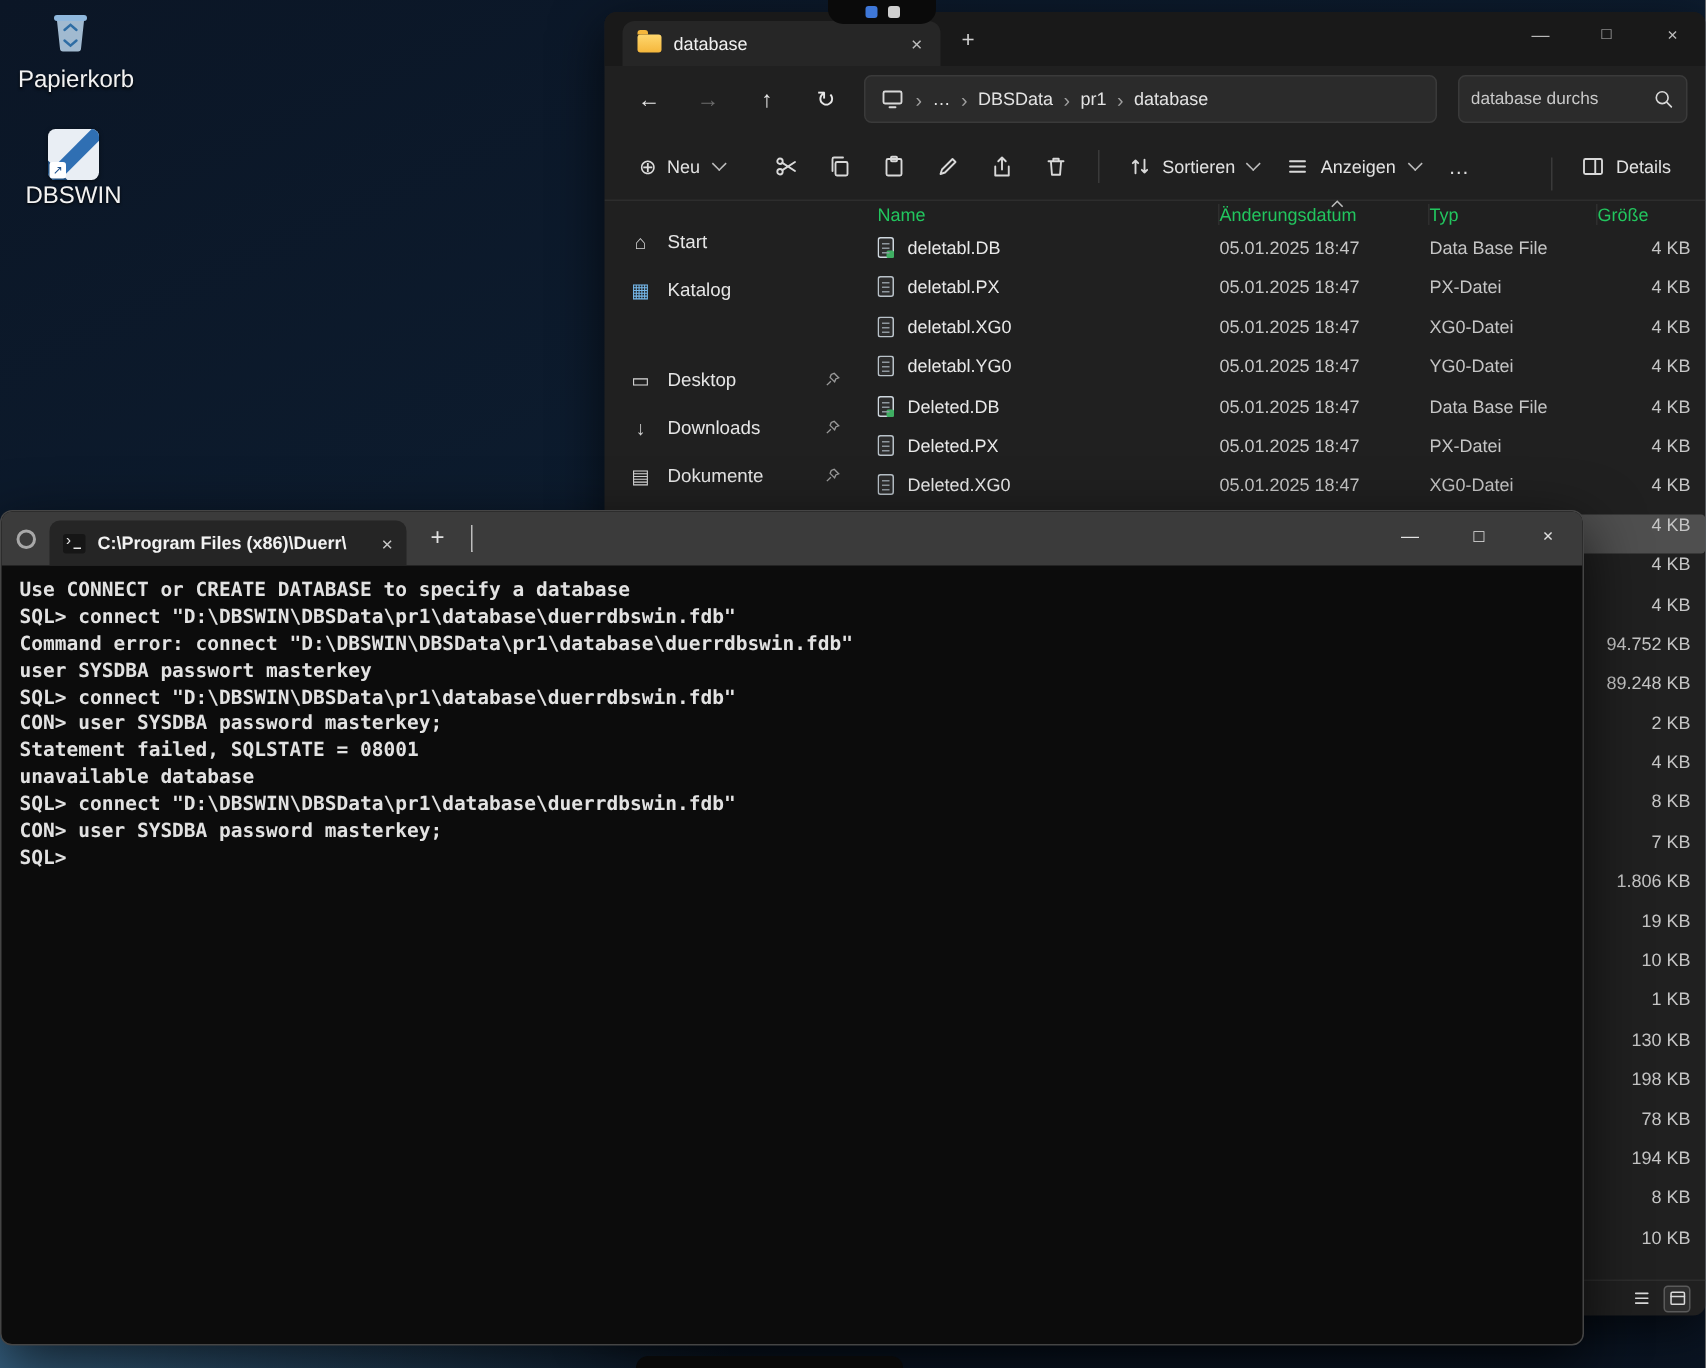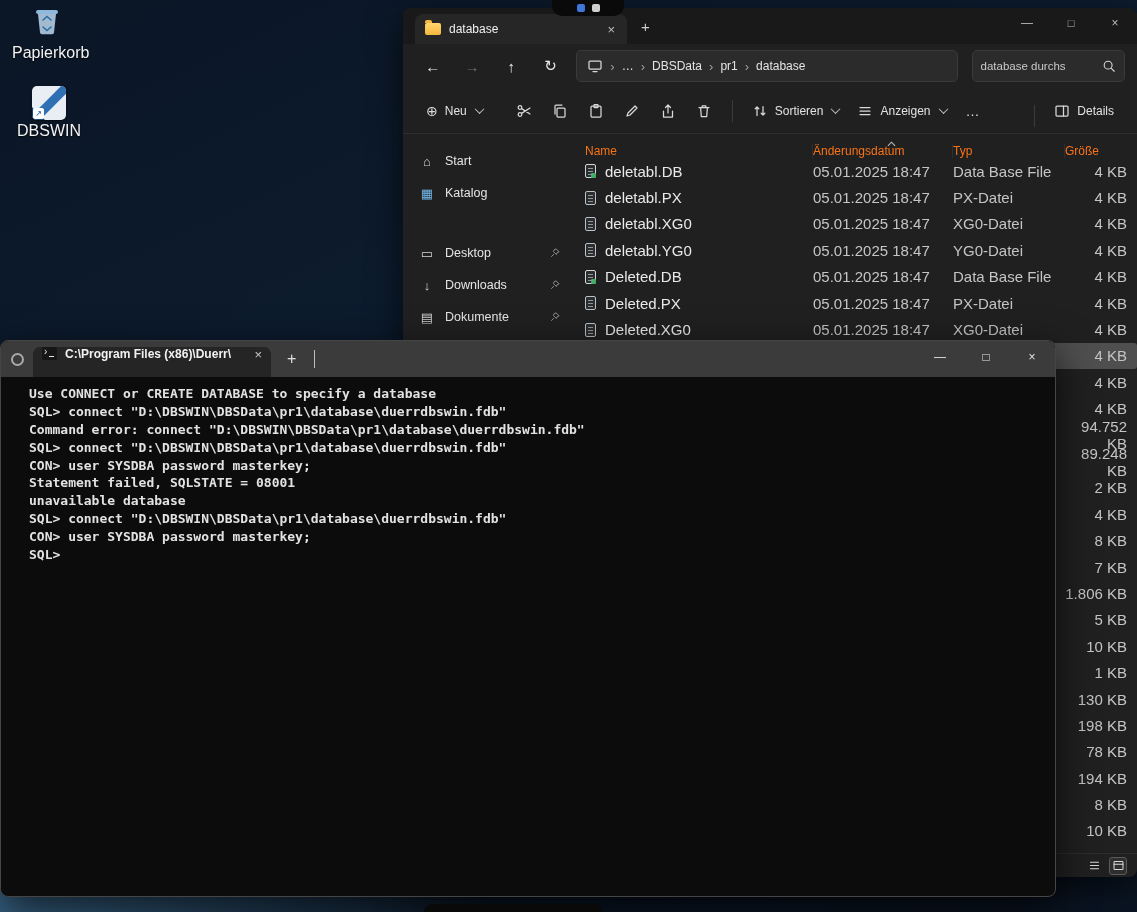--- a/index.html
+++ b/index.html
@@ -66,29 +66,29 @@
   .ex-body { flex:1; display:flex; min-height:0; }
   .ex-side { width:170px; padding:12px 4px 0 8px; display:flex; flex-direction:column; gap:2px; flex:0 0 auto; }
   .side-item { height:30px; display:flex; align-items:center; gap:10px; padding:0 8px; border-radius:4px; font-size:12.5px; color:#e5e5e5; }
   .side-item.gap { margin-top:28px; }
   .side-ic { width:16px; text-align:center; font-size:13px; color:#d2d2d2; }
   .side-ic.blue { color:#74b6e8; }
   .pin { margin-left:auto; visibility:hidden; }
   .pin.show { visibility:visible; }
 
   .ex-list { flex:1; padding-left:12px; position:relative; min-width:0; }
-  .list-header { height:22px; display:flex; align-items:flex-end; font-size:12px; color:#f97316; position:relative; margin-top:2px; }
+  .list-header { height:22px; display:flex; align-items:flex-start; font-size:12px; color:#22c55e; position:relative; margin-top:2px; }
   .hc { position:relative; padding-right:8px; }
   .hc-name { flex:1; border-right:1px solid #2e2e2e; display:flex; align-items:center; }
   .hc-date { width:140px; border-right:1px solid #2e2e2e; padding-left:0; }
   .hc-type { width:112px; border-right:1px solid #2e2e2e; }
   .hc-size { width:72px; }
   .sort-caret { position:absolute; top:-3px; left:74px; }
 
-  .frow { height:26.4px; display:flex; align-items:center; font-size:15px; border-radius:3px; }
+  .frow { height:26.4px; display:flex; align-items:flex-start; font-size:12px; border-radius:3px; }
   .frow.hl { background:#4f4f4f; }
   .fcell-name { flex:1; display:flex; align-items:center; gap:9px; color:#e9e9e9; overflow:hidden; white-space:nowrap; }
   .fcell-date { width:140px; color:#c5c5c5; }
   .fcell-type { width:112px; color:#c5c5c5; }
   .fcell-size { width:72px; text-align:right; padding-right:10px; color:#c5c5c5; }
   .file-icon { width:11px; height:14px; border:1px solid #b9c2c9; border-radius:2px; position:relative; flex:0 0 auto; background:rgba(255,255,255,.06); }
   .file-icon::after { content:""; position:absolute; left:2px; top:3px; width:5px; height:1px; background:#8f989f; box-shadow:0 3px 0 #8f989f, 0 6px 0 #8f989f; }
   .file-icon.db { border-color:#cfd8df; }
   .file-icon.db::before { content:""; position:absolute; right:-1px; bottom:-1px; width:5px; height:5px; background:#3fae62; border-radius:1px; }
 
@@ -98,31 +98,31 @@
 
   
   #terminal {
     position:absolute; left:0; top:340px; width:1056px; height:557px;
     background:#0c0c0c; border:1px solid #454545; border-radius:8px; overflow:hidden;
     box-shadow:0 12px 40px rgba(0,0,0,.7);
     display:flex; flex-direction:column; z-index:5;
   }
   .t-titlebar { height:36px; background:#3b3b3b; display:flex; align-items:flex-end; flex:0 0 auto; }
   .t-appicon { width:13px; height:13px; border:2px solid #a8a8a8; border-radius:50%; align-self:center; margin:0 9px 0 10px; }
-  .t-tab { height:30px; width:238px; background:#252525; border-radius:7px 7px 0 0; display:flex; gap:8px; padding:0 9px; }
+  .t-tab { height:30px; width:238px; background:#252525; border-radius:7px 7px 0 0; display:flex; align-items:center; gap:8px; padding:0 9px; }
   .cmd-ic { width:15px; height:13px; background:#161616; border-radius:2px; position:relative; flex:0 0 auto; }
   .cmd-ic::before { content:"›"; position:absolute; left:2px; top:-1px; font-size:10px; color:#e8e8e8; }
   .cmd-ic::after { content:""; position:absolute; left:7px; bottom:3px; width:5px; height:1px; background:#e8e8e8; }
   .t-title { font-size:12px; font-weight:600; color:#f2f2f2; flex:1; white-space:nowrap; overflow:hidden; }
   .t-x { font-size:13px; color:#c9c9c9; }
   .t-plus { margin-left:16px; font-size:16px; color:#e0e0e0; align-self:center; }
   .t-chevwrap { align-self:center; margin-left:16px; }
   .t-controls { margin-left:auto; display:flex; align-self:flex-start; }
   .t-controls span { width:46px; height:32px; display:flex; align-items:center; justify-content:center; color:#e2e2e2; font-size:12px; }
-  .t-body { flex:1; padding:9px 0 0 28px; font-family:"DejaVu Sans Mono", monospace; font-size:13px; font-weight:600; color:#e2e2e2; }
+  .t-body { flex:1; padding:9px 0 0 12px; font-family:"DejaVu Sans Mono", monospace; font-size:13px; font-weight:600; color:#e2e2e2; }
   .tline { height:17.9px; white-space:pre; }
 
   
   #pill { position:absolute; left:552px; top:0; width:72px; height:16px; background:#0a0a0a; border-radius:0 0 10px 10px; display:flex; align-items:center; justify-content:center; gap:7px; z-index:9; }
   .pill-a { width:8px; height:8px; border-radius:2px; background:#3e77d8; }
   .pill-b { width:8px; height:8px; border-radius:2px; background:#cfcfcf; }
   #taskbar-frag { position:absolute; left:424px; top:904px; width:178px; height:8px; background:#090909; border-radius:8px 8px 0 0; z-index:9; }
 </style>
 </head>
 <body>
@@ -488,21 +488,21 @@
               <span class="fcell-name"></span>
               <span class="fcell-date"></span>
               <span class="fcell-type"></span>
               <span class="fcell-size">1.806 KB</span>
             </div>
 
             <div class="frow">
               <span class="fcell-name"></span>
               <span class="fcell-date"></span>
               <span class="fcell-type"></span>
-              <span class="fcell-size">5 KB</span>
+              <span class="fcell-size">19 KB</span>
             </div>
 
             <div class="frow">
               <span class="fcell-name"></span>
               <span class="fcell-date"></span>
               <span class="fcell-type"></span>
               <span class="fcell-size">10 KB</span>
             </div>
 
             <div class="frow">
@@ -592,20 +592,21 @@
     </div>
     <div class="t-body">
 
         <div class="tline">Use CONNECT or CREATE DATABASE to specify a database</div>
 
         <div class="tline">SQL&gt; connect "D:\DBSWIN\DBSData\pr1\database\duerrdbswin.fdb"</div>
 
 
         <div class="tline">Command error: connect "D:\DBSWIN\DBSData\pr1\database\duerrdbswin.fdb"</div>
 
+        <div class="tline">user SYSDBA passwort masterkey</div>
 
         <div class="tline">SQL&gt; connect "D:\DBSWIN\DBSData\pr1\database\duerrdbswin.fdb"</div>
 
         <div class="tline">CON&gt; user SYSDBA password masterkey;</div>
 
         <div class="tline">Statement failed, SQLSTATE = 08001</div>
 
         <div class="tline">unavailable database</div>
 
         <div class="tline">SQL&gt; connect "D:\DBSWIN\DBSData\pr1\database\duerrdbswin.fdb"</div>

